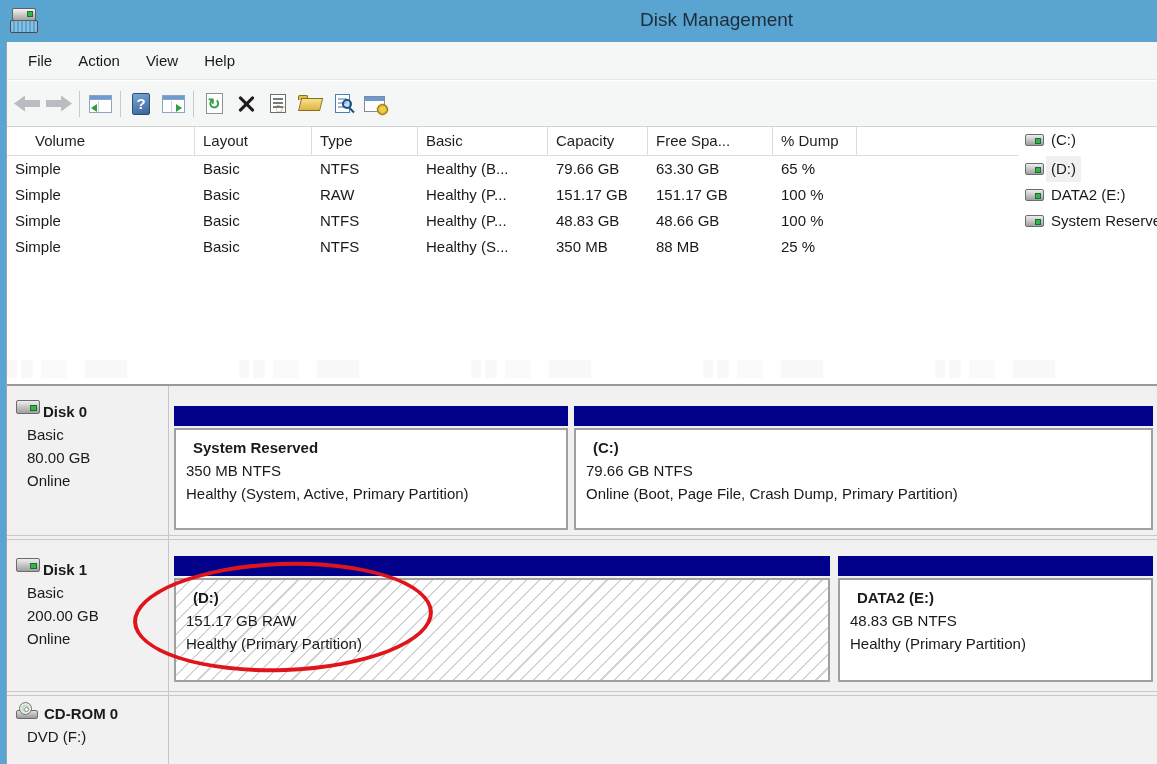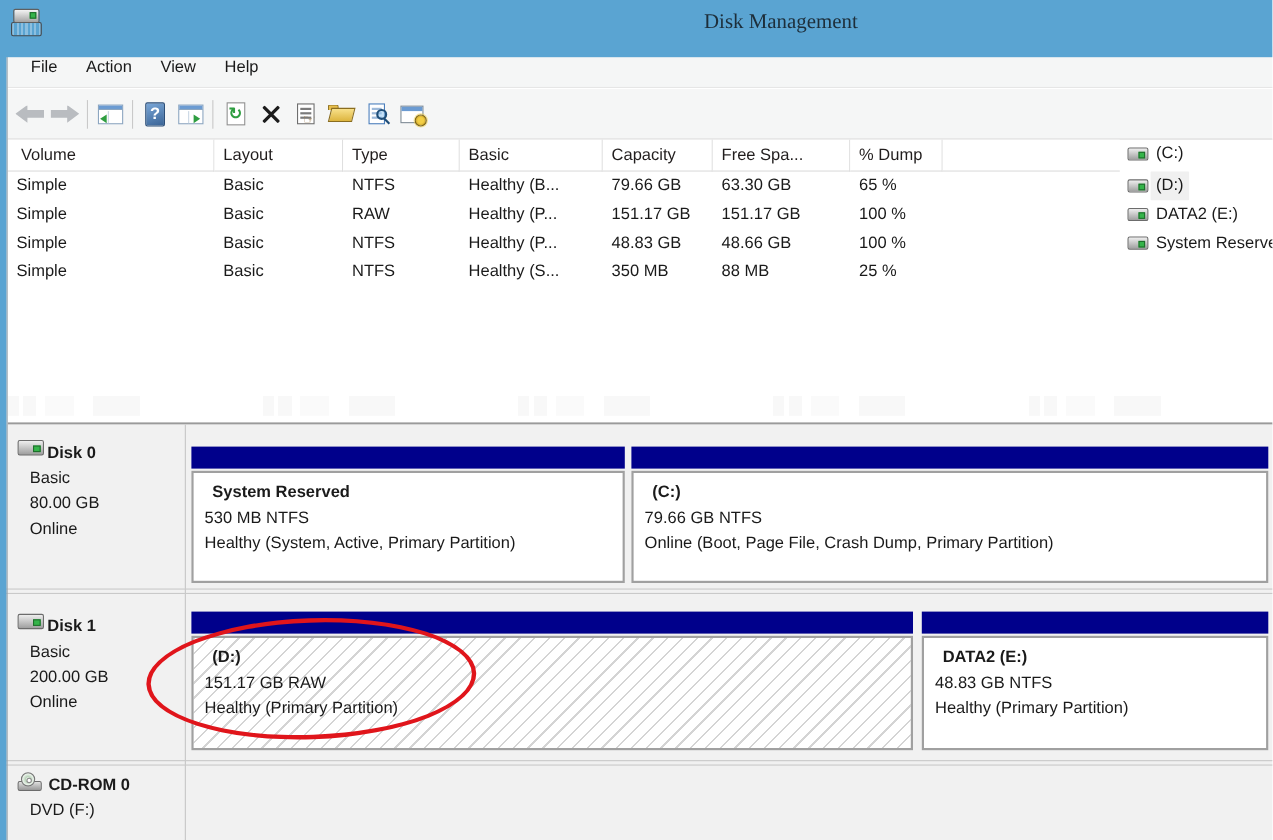--- a/index.html
+++ b/index.html
@@ -1,20 +1,20 @@
 <!DOCTYPE html>
 <html><head>
 <meta charset="utf-8">
 <style>
   * { margin:0; padding:0; box-sizing:border-box; }
   body { background:#fff; font-family:"Liberation Sans", sans-serif; }
   .window { position:relative; width:1157px; height:764px; background:#fff; overflow:hidden; font-size:15px; color:#1a1a1a; }
 
   
-  .titlebar { position:absolute; left:0; top:0; width:1157px; height:52px; background:#5aa4d2; z-index:40;font-family:Liberation Serif, serif; }
+  .titlebar { position:absolute; left:0; top:0; width:1157px; height:42px; background:#5aa4d2; z-index:40; }
   .title-text { position:absolute; left:640px; top:9px; font-size:19px; color:#1d2e3a; }
   .win-left { position:absolute; left:0; top:0; width:6px; height:764px; background:#5aa4d2; z-index:30; }
   .win-left-line { position:absolute; left:6px; top:42px; width:1px; height:722px; background:#97a4ad; z-index:30; }
 
   .app-ic { position:absolute; left:9px; top:5px; width:30px; height:30px; }
   .ai-top { position:absolute; top:3px; left:3px; width:24px; height:13px; background:linear-gradient(#f4f4f4,#a3a3a3); border:1px solid #5f5f5f; border-radius:2px; }
   .ai-top::after { content:""; position:absolute; right:2px; top:2px; width:4px; height:4px; background:#35b44a; border:1px solid #1e6f2c; }
   .ai-base { position:absolute; bottom:2px; left:1px; width:28px; height:13px; background:linear-gradient(#9aa0a6,#62676d); border:1px solid #45494e; border-radius:2px; background-image:repeating-linear-gradient(90deg, rgba(255,255,255,.30) 0 2px, rgba(0,0,0,0) 2px 4px); }
 
   .menubar { position:absolute; left:7px; top:42px; width:1150px; height:38px; background:#f5f6f6; border-bottom:1px solid #e6e6e6; display:flex; align-items:center; padding-left:21px; gap:26px; }
@@ -52,21 +52,21 @@
   .lens { position:absolute; right:-3px; top:4px; width:10px; height:10px; border:2px solid #1f4e79; border-radius:50%; background:rgba(150,200,240,.55); }
   .lhandle { position:absolute; right:-6px; top:14px; width:7px; height:2px; background:#1f4e79; transform:rotate(45deg); }
   .gwin { width:21px; height:16px; border:1px solid #7f8b96; background:#fff; position:relative; }
   .gwin .tb { height:4px; background:#6b9bd2; }
   .gear { position:absolute; right:-4px; bottom:-4px; width:11px; height:11px; border-radius:50%; background:radial-gradient(circle,#f3cf46 0 40%,#caa32c 75%); border:1px solid #7c6414; box-shadow:0 0 0 1px rgba(243,207,70,.55); }
 
   
   .list-pane { position:absolute; left:7px; top:127px; width:1150px; height:257px; background:#fff; }
   .vtable { display:grid; grid-template-columns:188px 117px 106px 130px 100px 125px 84px 161px 139px; }
   .vh { height:29px; line-height:28px; border-right:1px solid #dcdcdc; border-bottom:1px solid #dcdcdc; padding-left:8px; color:#211d1d; background:#fff; overflow:hidden; white-space:nowrap; }
-  .vh.first { padding-left:12px; }
+  .vh.first { padding-left:28px; }
   .vh.last { border-right:none; }
   .vc { height:26px; line-height:26px; padding-left:8px; white-space:nowrap; overflow:hidden; }
   .vc.name { display:flex; align-items:center; gap:7px; padding-left:7px; }
   .vol-ic { width:19px; height:12px; flex:none; background:linear-gradient(#eeeeee,#9f9f9f); border:1px solid #6c6c6c; border-radius:2px; position:relative; }
   .vol-ic::after { content:""; position:absolute; right:2px; bottom:1px; width:4px; height:4px; background:#35b44a; border:1px solid #1e6f2c; }
   .sel { background:#f0f0f0; border-radius:2px; padding:1px 5px; margin-left:-5px; }
   .watermark { position:absolute; left:0; top:233px; width:100%; height:18px; opacity:.55; background-image:repeating-linear-gradient(90deg, rgba(0,0,0,0.05) 0 10px, rgba(0,0,0,0) 10px 14px, rgba(0,0,0,0.05) 14px 26px, rgba(0,0,0,0) 26px 34px, rgba(0,0,0,0.04) 34px 60px, rgba(0,0,0,0) 60px 78px, rgba(0,0,0,0.05) 78px 120px, rgba(0,0,0,0) 120px 232px); }
 
   
   .split-line { position:absolute; left:7px; top:384px; width:1150px; height:2px; background:#9a9a9a; }
@@ -257,21 +257,21 @@
           <span class="disk-ic"></span>
           <span>Disk 0</span>
         </div>
       <div>Basic</div>
       <div>80.00 GB</div>
       <div>Online</div>
     </div>
     <div class="pbar" style="left:174px; top:20px; width:394px;"></div>
     <div class="pbox" style="left:174px; top:42px; width:394px;">
       <div class="ptitle">System Reserved</div>
-      <div>530 MB NTFS</div>
+      <div>350 MB NTFS</div>
       <div>Healthy (System, Active, Primary Partition)</div>
     </div>
     <div class="pbar" style="left:574px; top:20px; width:579px;"></div>
     <div class="pbox" style="left:574px; top:42px; width:579px;">
       <div class="ptitle">(C:)</div>
       <div>79.66 GB NTFS</div>
       <div>Online (Boot, Page File, Crash Dump, Primary Partition)</div>
     </div>
 
     <div class="rowdiv" style="top:149px;"></div>

